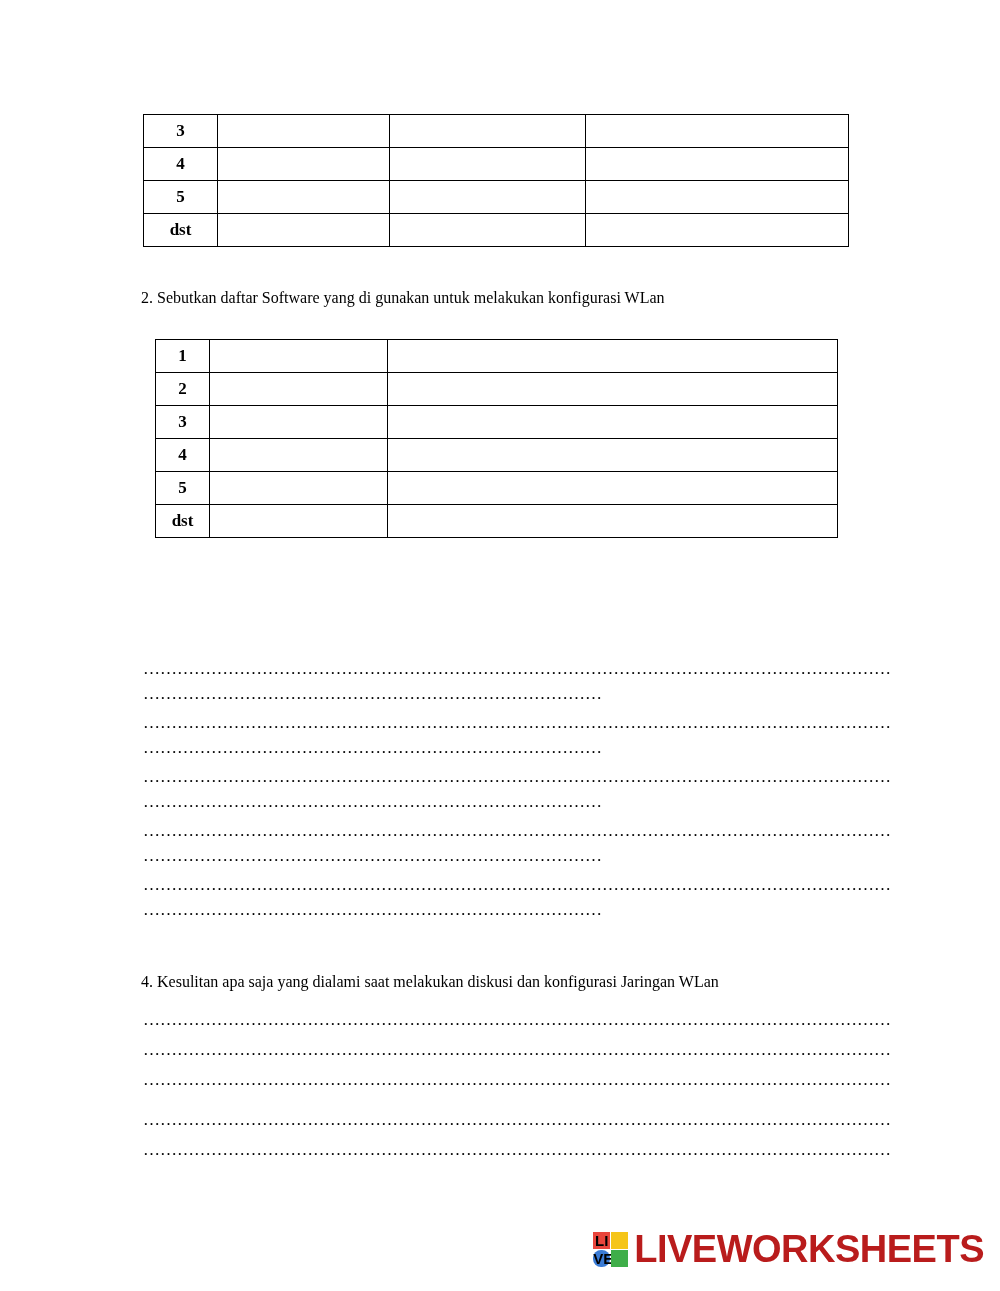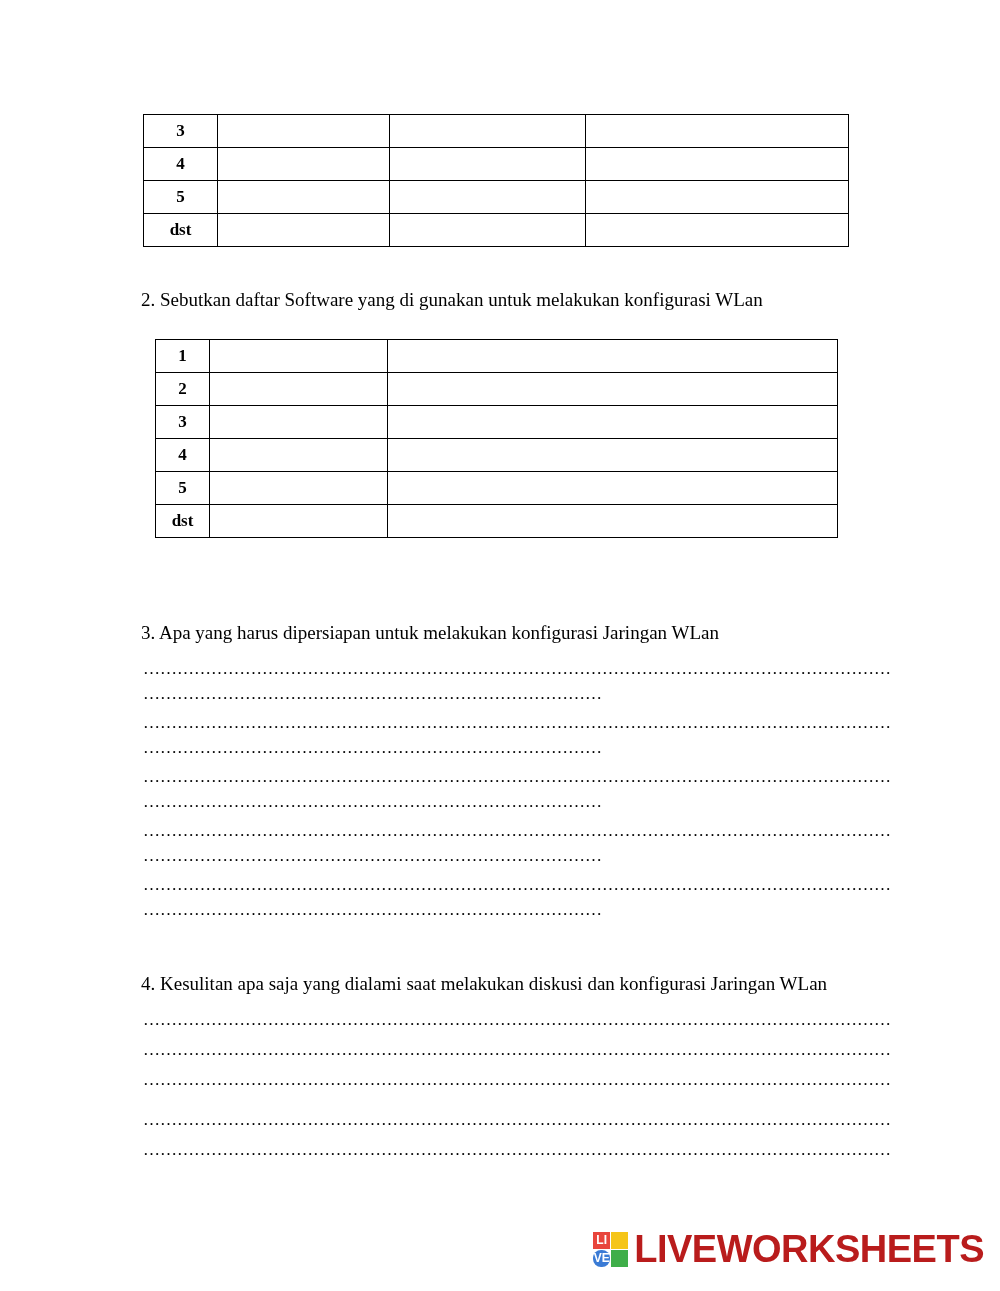--- a/index.html
+++ b/index.html
@@ -68,21 +68,21 @@
   }
   #table-software col.c1 { width: 54px; }
   #table-software col.c2 { width: 178px; }
   #table-software col.c3 { width: 450px; }
   #table-software tr.head td { height: 60px; }
   #table-software tr.body td { height: 32px; }
 
   
   .question {
     position: absolute;
-    font-size: 19px;
+    font-size: 16px;
     line-height: 1.3;
     white-space: nowrap;
   }
   #q2 { left: 141px; top: 288px; }
   #q3 { left: 141px; top: 621px; }
   #q4 { left: 141px; top: 972px; font-family: Liberation Serif, serif; }
 
   
   .dots {
     position: absolute;
@@ -108,23 +108,23 @@
   .logo-squares {
     display: grid;
     grid-template-columns: 17px 17px;
     grid-template-rows: 17px 17px;
     gap: 1px;
   }
   .logo-squares span {
     display: block;
     width: 17px;
     height: 17px;
-    color: #ffffff;
+    color: #000000;
     font-family: "Liberation Sans", sans-serif;
-    font-size: 12px;
+    font-size: 15px;
     font-weight: bold;
     line-height: 17px;
     text-align: center;
   }
   .sq-red { background: #e8453c; }
   .sq-yellow { background: #f5c518; color: #ffffff; }
   .sq-blue { background: #3a7bd5; border-radius: 8px; }
   .sq-green { background: #3fae49; }
   .logo-text {
     font-family: "Liberation Sans", sans-serif;
@@ -209,21 +209,20 @@
         <td class="cell-blank"></td>
       </tr>
       <tr class="body">
         <td class="cell-no">dst</td>
         <td class="cell-blank"></td>
         <td class="cell-blank"></td>
       </tr>
     </tbody>
   </table>
 
-  <div class="question" id="q3">3. Apa yang harus dipersiapan untuk melakukan konfigurasi Jaringan WLan</div>
 
   <div class="dots long" style="top:660px">……………………………………………………………………………………………………………………</div>
   <div class="dots short" style="top:685px">……………………………………………………………………………</div>
   <div class="dots long" style="top:714px">……………………………………………………………………………………………………………………</div>
   <div class="dots short" style="top:739px">……………………………………………………………………………</div>
   <div class="dots long" style="top:768px">……………………………………………………………………………………………………………………</div>
   <div class="dots short" style="top:793px">……………………………………………………………………………</div>
   <div class="dots long" style="top:822px">……………………………………………………………………………………………………………………</div>
   <div class="dots short" style="top:847px">……………………………………………………………………………</div>
   <div class="dots long" style="top:876px">……………………………………………………………………………………………………………………</div>

